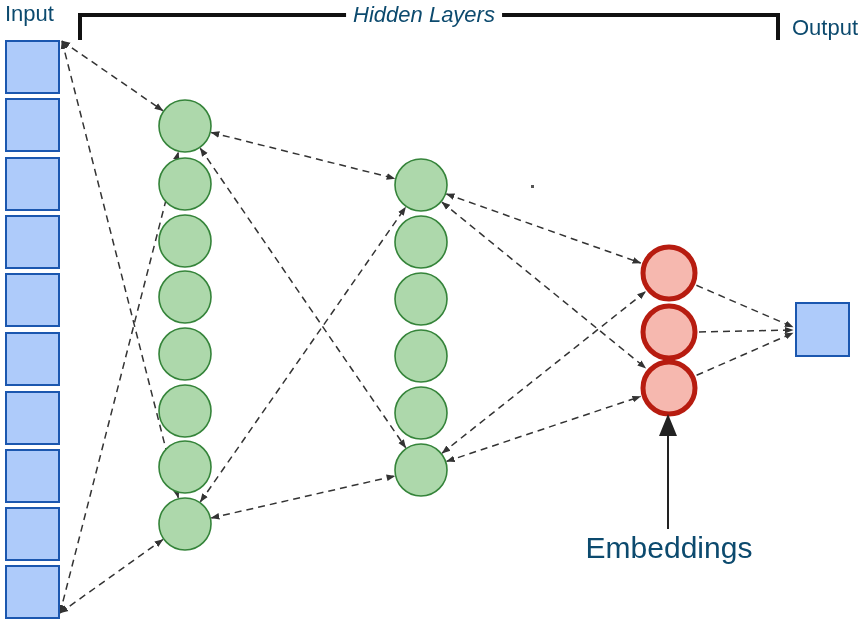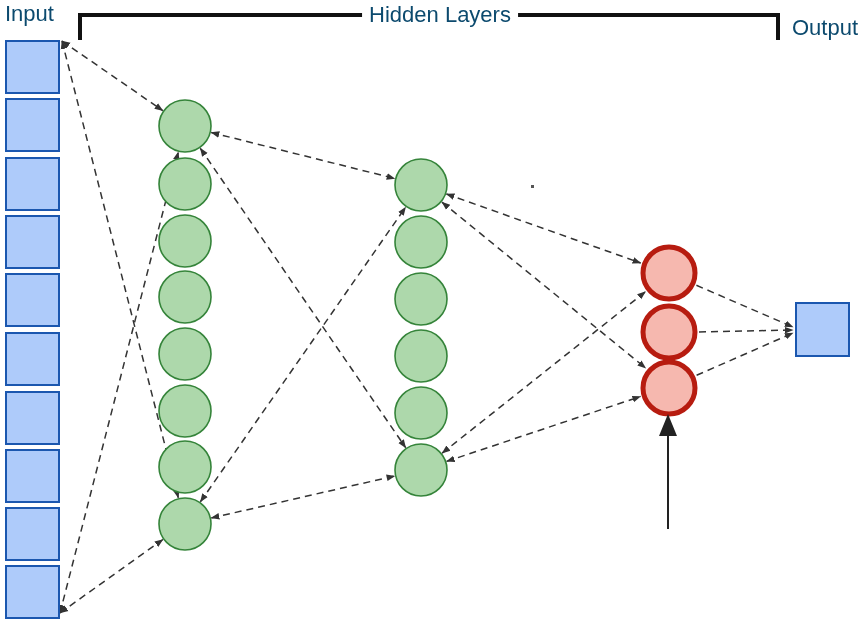--- a/index.html
+++ b/index.html
@@ -76,17 +76,18 @@
       <circle cx="669" cy="388" r="26" fill="#f6b8af" stroke="#b71c10" stroke-width="5"></circle>
       <rect x="796" y="303" width="53" height="53" fill="#aecbfa" stroke="#1b57af" stroke-width="2"></rect>
       <path d="M 80 40 L 80 15 L 778 15 L 778 40" fill="none" stroke="#111111" stroke-width="4"></path>
       <line x1="668" y1="529" x2="668" y2="434" stroke="#222222" stroke-width="2"></line>
       <polygon points="668,414 659,436 677,436" fill="#222222"></polygon>
       <rect x="531" y="185" width="3" height="3" fill="#555"></rect>
     </svg>
 
   <div class="lbl lbl-small" style="left:5px;top:2px;">Input</div>
 
-  <div id="hidden-label" class="lbl lbl-small lbl-center" style="left:440px;top:3px;">Hidden Layers</div>
+  <div id="hidden-label" class="lbl lbl-small lbl-center" style="left:424px;top:3px;font-style:italic;">Hidden Layers</div>
 
   <div class="lbl lbl-small" style="left:792px;top:16px;">Output</div>
 
+  <div class="lbl lbl-big lbl-center" style="left:669px;top:531px;">Embeddings</div>
 </div>
 
 </body></html>

